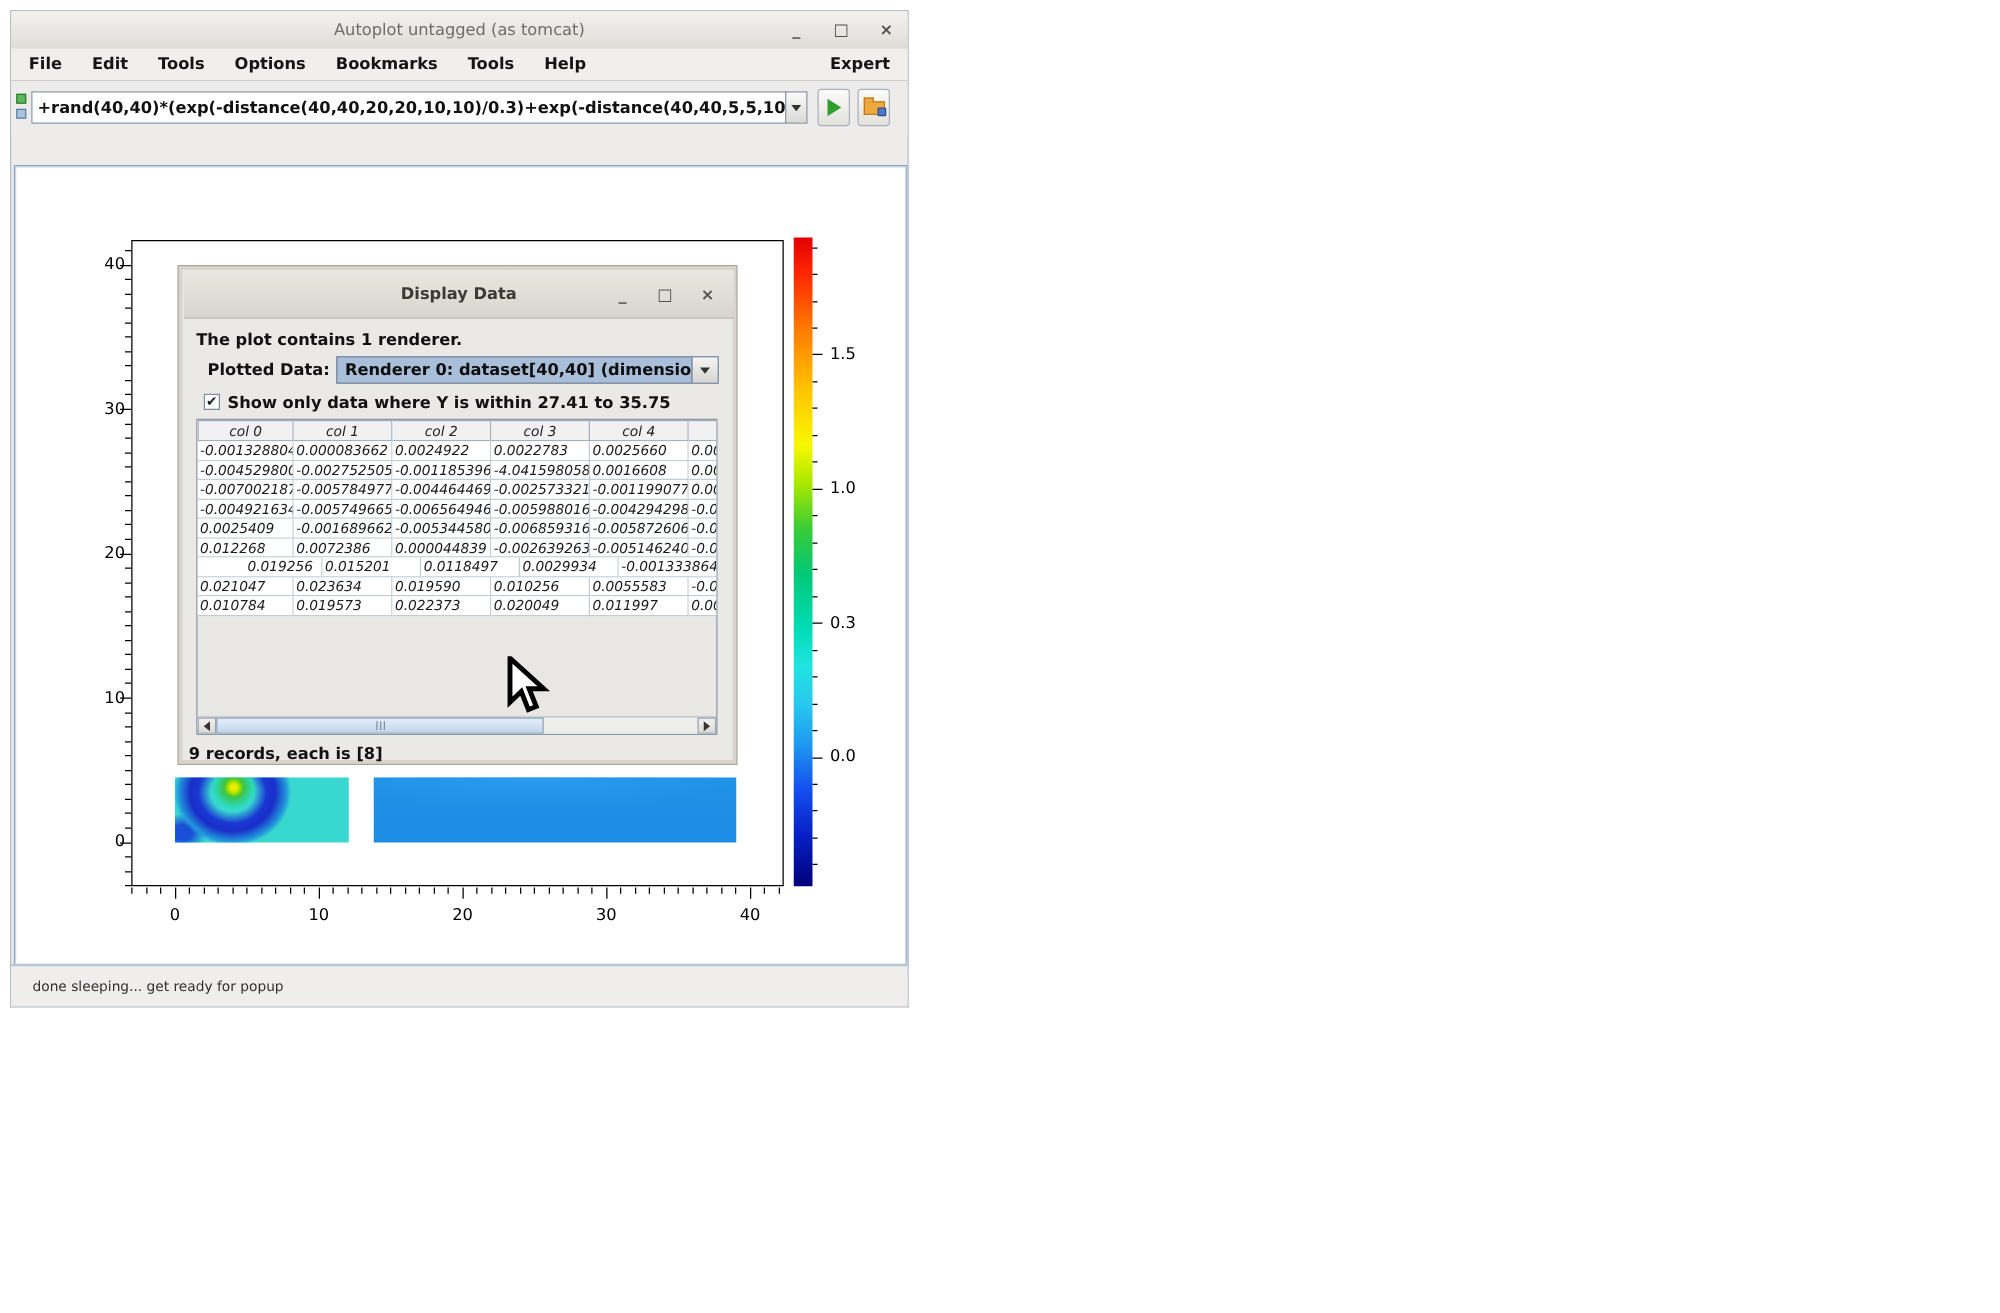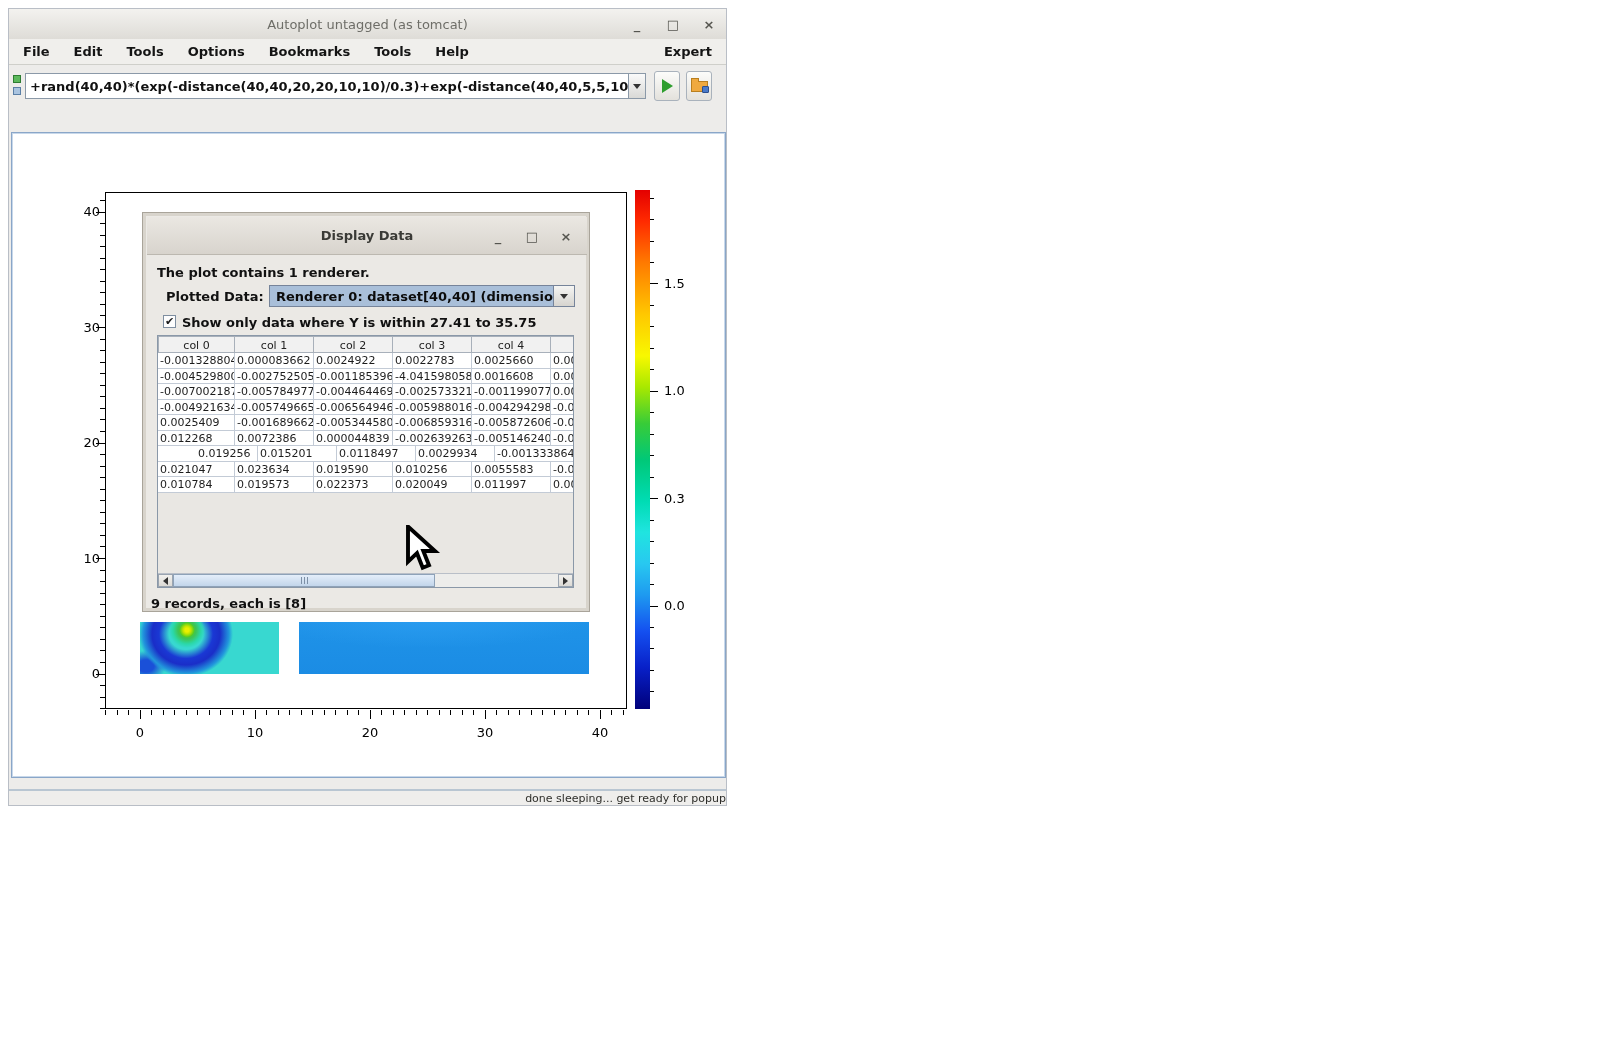--- a/index.html
+++ b/index.html
@@ -76,40 +76,40 @@
   #combobox{position:absolute;left:126px;top:72px;width:446px;height:22px;box-sizing:border-box;}
   #combobox{width:306px;background:#a9bfd9;border:1px solid #76849a;display:flex;align-items:center;}
   #combobox .value{font-size:13px;font-weight:bold;color:#0c0c0c;white-space:nowrap;overflow:hidden;padding-left:6px;flex:1;}
   #combobox .cb-btn{width:20px;height:20px;background:linear-gradient(#f5f5f3,#d6d4cf);
     border-left:1px solid #76849a;display:flex;align-items:center;justify-content:center;flex:none;}
   #filter-check{position:absolute;left:20px;top:102px;width:13px;height:13px;background:#fdfdfd;
     border:1px solid #7e8ea0;box-sizing:border-box;font-size:11px;line-height:11px;text-align:center;color:#1a1a1a;font-weight:bold;}
   
   #scrollpane{position:absolute;left:14px;top:122px;width:417px;height:253px;background:#e9e7e3;
     border:1px solid #8a98a8;box-sizing:border-box;overflow:hidden;}
-  #data-table{position:absolute;left:0;top:0;}
+  #data-table{position:absolute;left:0;top:0;font-style:italic;}
   .trow{display:flex;}
   .tcell{box-sizing:border-box;border-right:1px solid #c3cbd6;border-bottom:1px solid #c3cbd6;
     height:15.5px;font-size:11px;color:#1c1c1c;background:#fff;white-space:nowrap;overflow:hidden;
     padding:1px 2px 0 2px;}
   .thead .tcell{height:17px;background:#f1f1f1;border:1px solid #a8b0ba;border-left:none;text-align:center;
     font-size:11px;color:#222;padding-top:2px;}
   .thead .tcell:first-child{border-left:1px solid #a8b0ba;}
   
   #hscroll{position:absolute;left:0;bottom:0;width:100%;height:14px;background:#ededeb;border-top:1px solid #b9bfc8;box-sizing:border-box;}
   .sb-arrow{position:absolute;top:0;width:15px;height:13px;background:linear-gradient(#f2f1ee,#dcdad5);
     border:1px solid #9aa4b0;box-sizing:border-box;display:flex;align-items:center;justify-content:center;}
   .sb-arrow .l{width:0;height:0;border-top:4px solid transparent;border-bottom:4px solid transparent;border-right:5px solid #333;}
   .sb-arrow .r{width:0;height:0;border-top:4px solid transparent;border-bottom:4px solid transparent;border-left:5px solid #333;}
   #sb-thumb{position:absolute;left:15px;top:0;width:262px;height:13px;background:linear-gradient(#e4eefa,#c2d5ea);
     border:1px solid #8ea2b8;box-sizing:border-box;display:flex;align-items:center;justify-content:center;gap:2px;}
   #sb-thumb i{display:block;width:1px;height:7px;background:#7d90a6;}
   
-  #app-statusbar{position:absolute;left:0;bottom:0;width:100%;height:16px;background:#efeeec;
-    border-top:2px solid #b9c6d2;display:flex;align-items:center;box-sizing:border-box;justify-content:flex-end;}
+  #app-statusbar{position:absolute;left:0;bottom:0;width:100%;height:34px;background:#efeeec;
+    border-top:2px solid #b9c6d2;display:flex;align-items:center;box-sizing:border-box;}
   #app-statusbar span{font-size:11px;color:#2e2e2a;padding-left:17px;}
   #cursor{position:absolute;left:393px;top:392px;z-index:50;}
 </style>
 </head>
 <body>
 
 <div id="page">
   <div id="app-window">
 
     <div id="titlebar">

